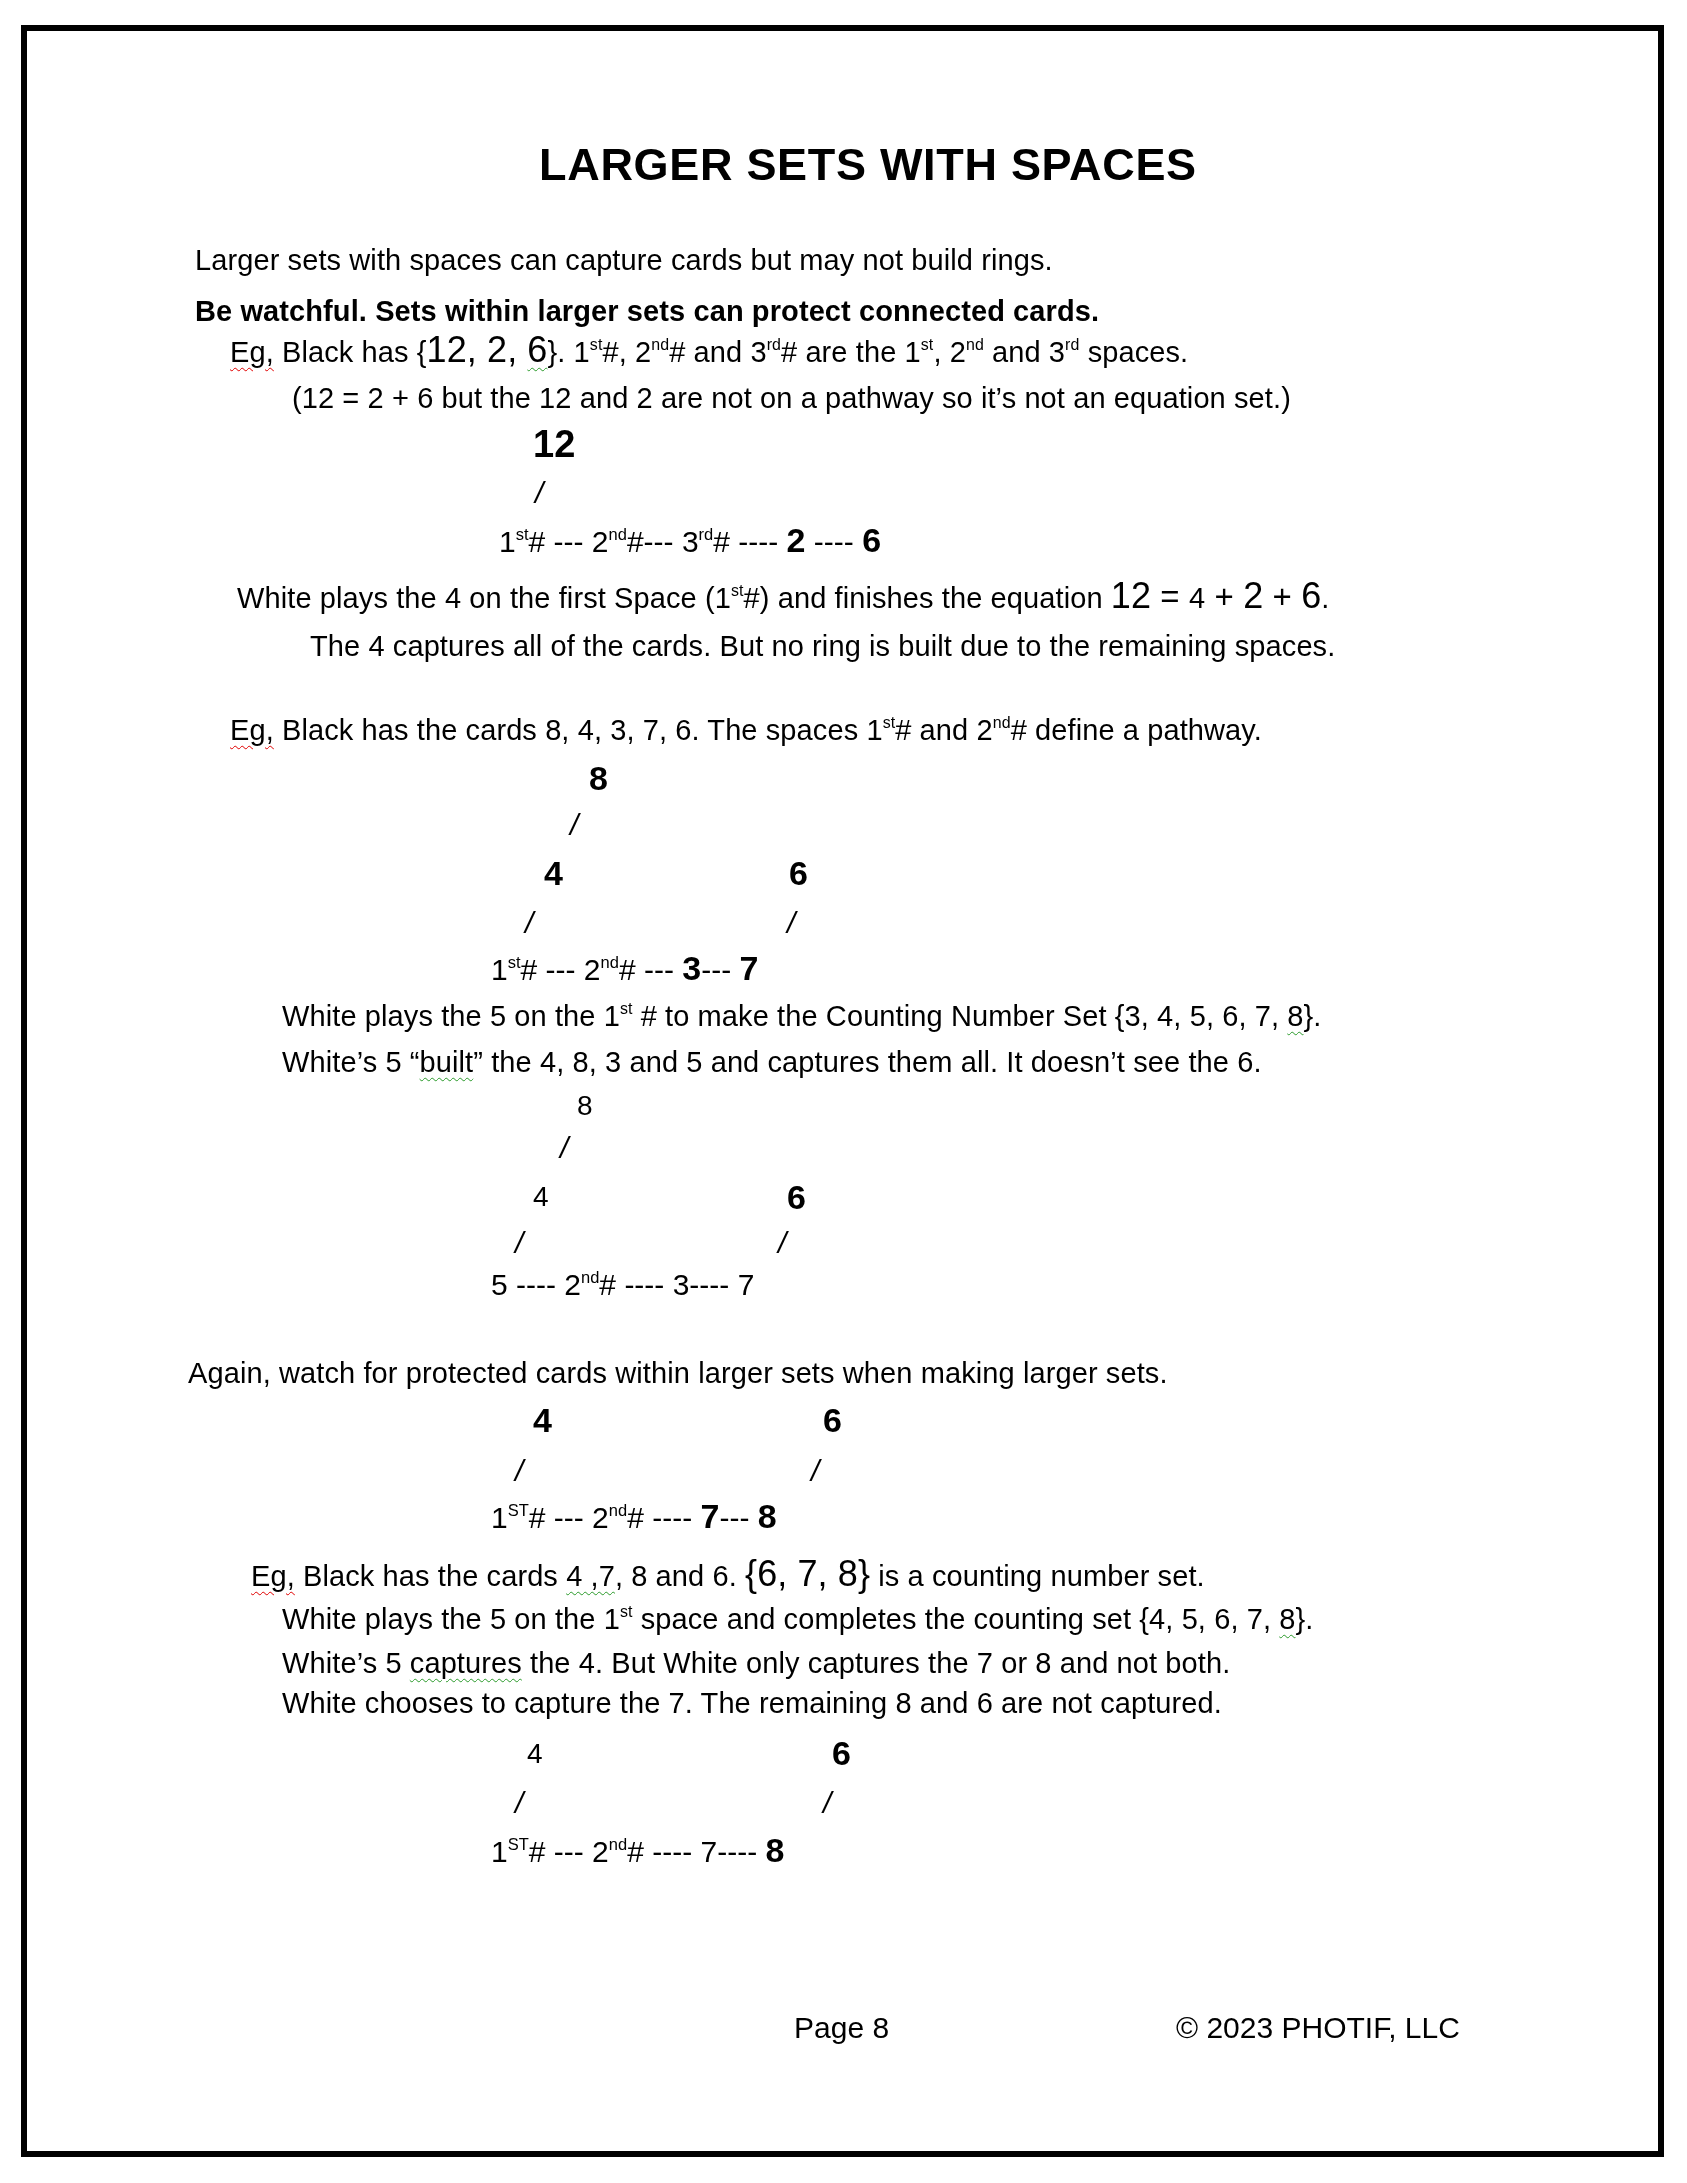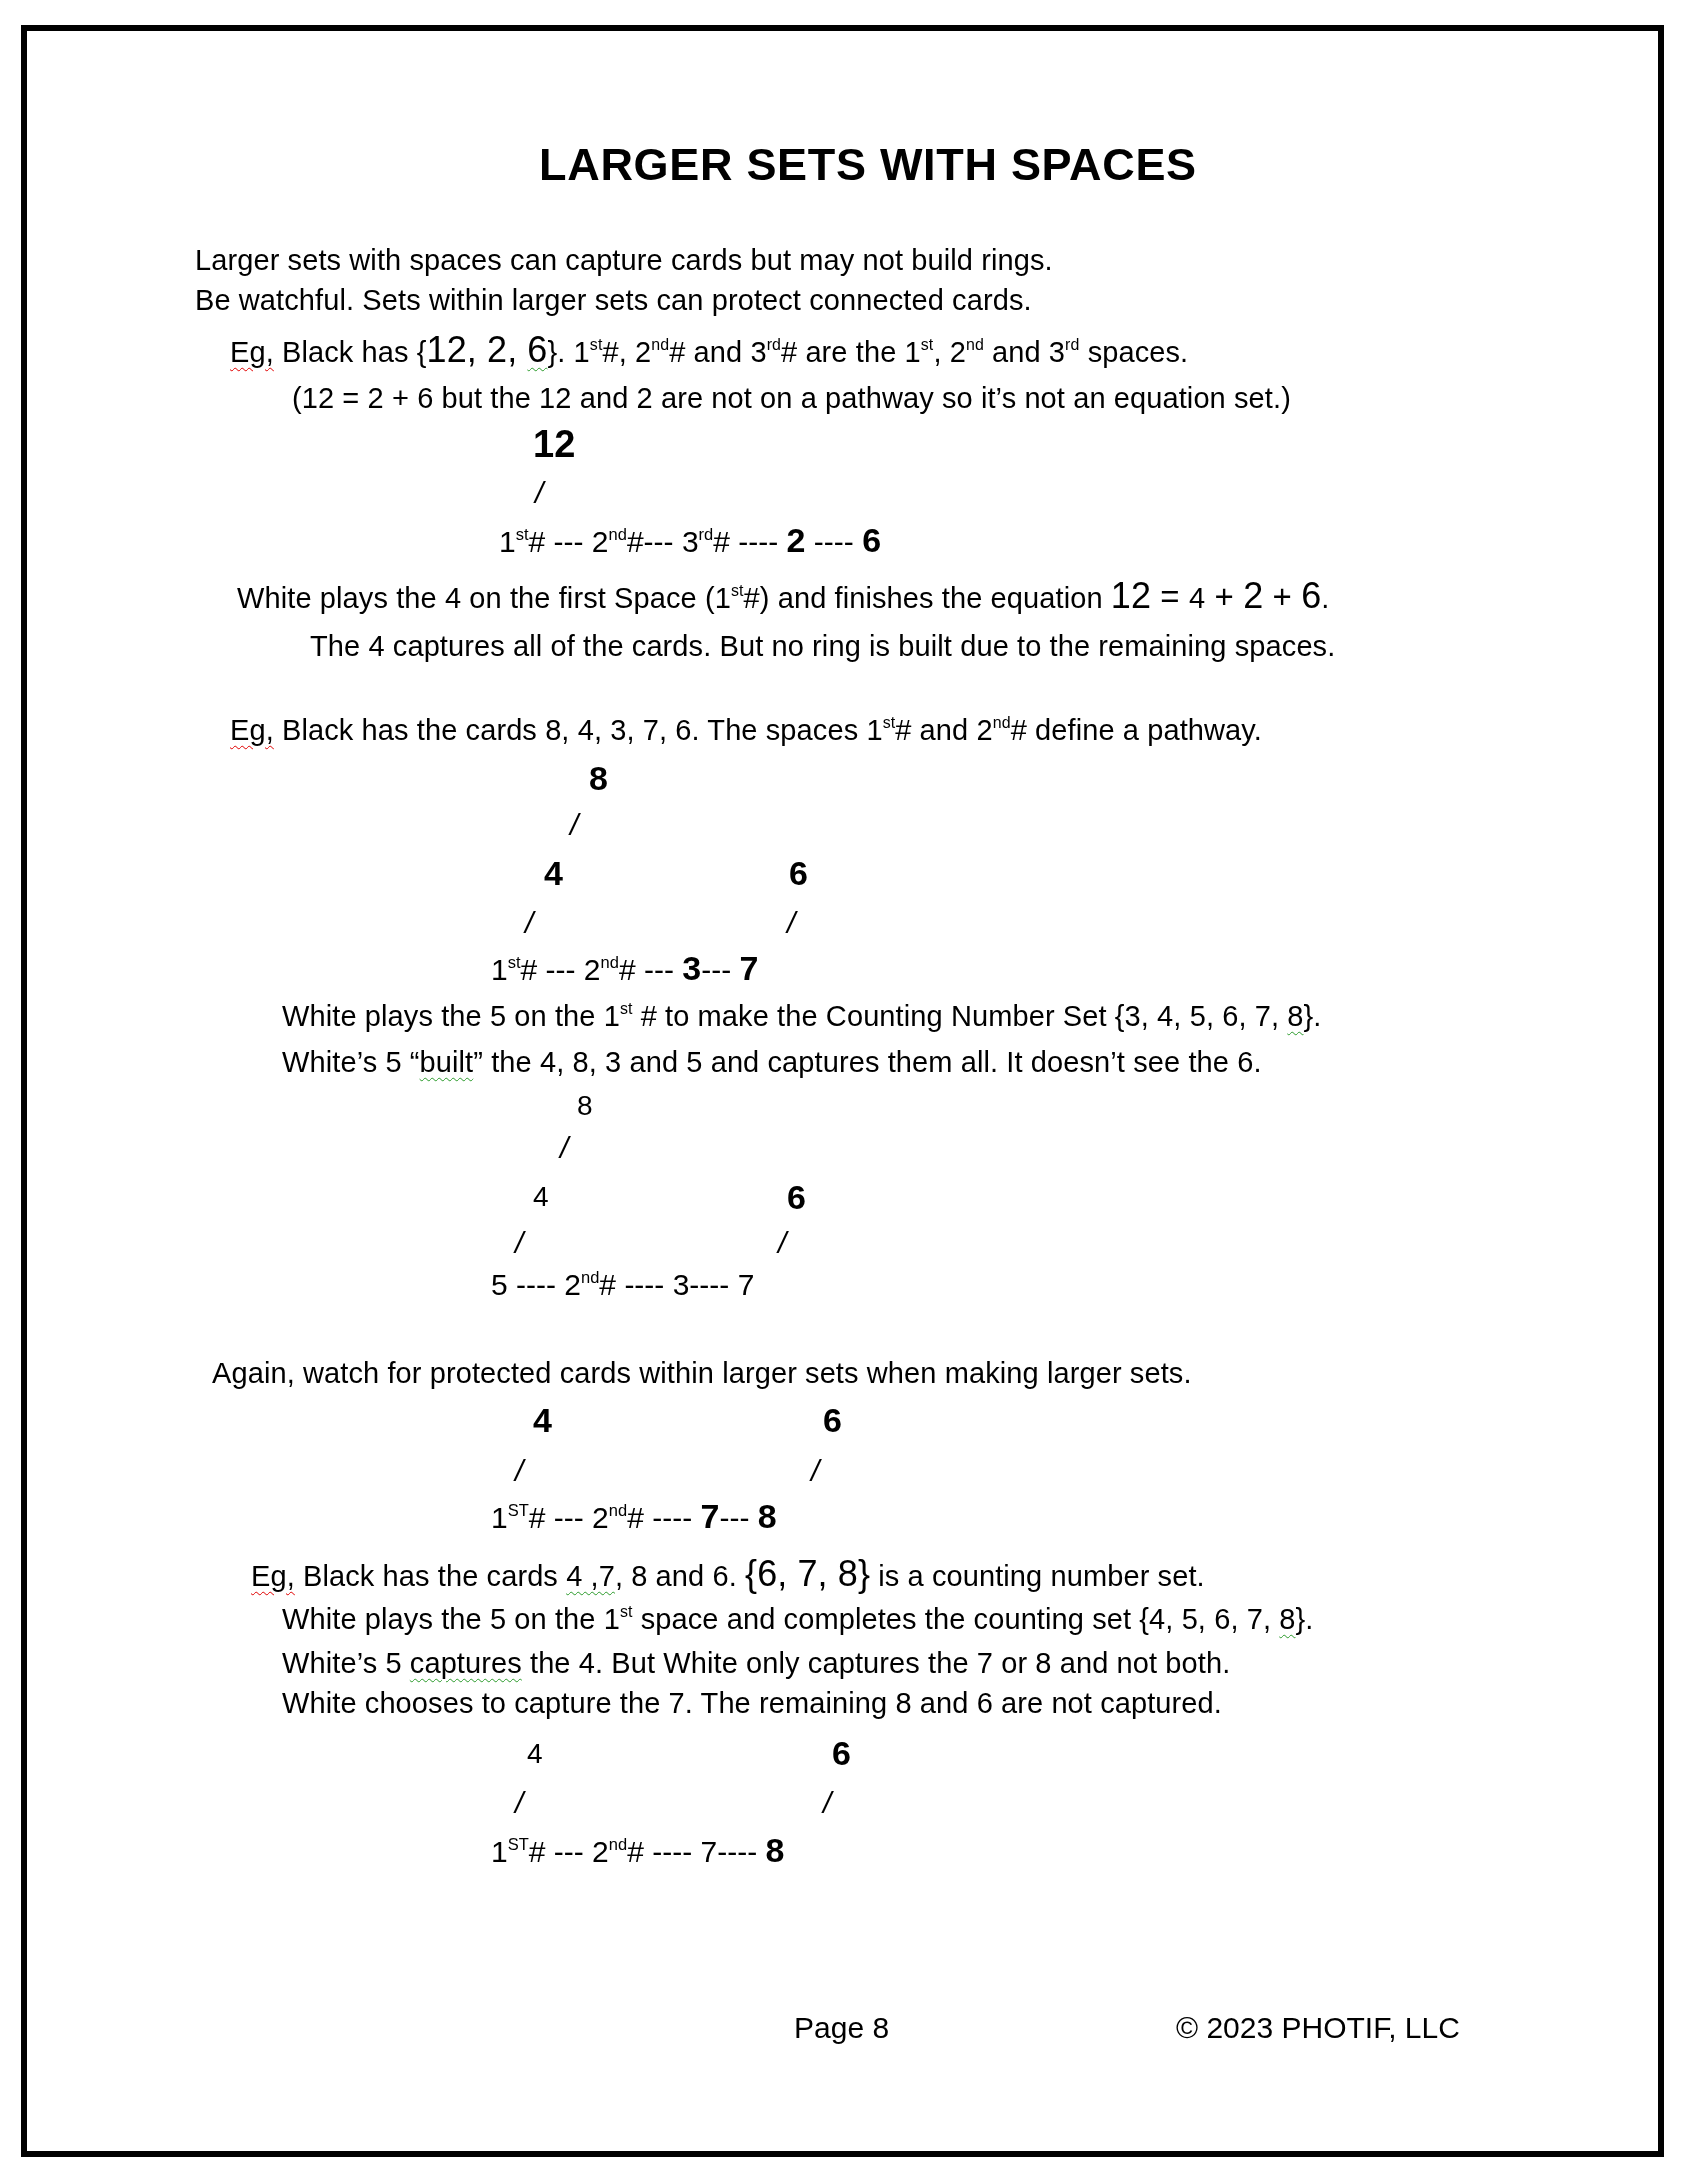--- a/index.html
+++ b/index.html
@@ -22,21 +22,21 @@
   .footer { font-size:30px; }
 </style>
 </head>
 <body>
 
 <div class="frame"></div>
 
 <div class="t title" style="left:539px; top:142px;">LARGER SETS WITH SPACES</div>
 
 <div class="t body" style="left:195px; top:246px;">Larger sets with spaces can capture cards but may not build rings.</div>
-<div class="t body" style="left:195px; top:286px;">Be watchful.  Sets within larger sets can protect connected cards.</div>
+<div class="t body" style="left:195px; top:297px;font-weight:bold;">Be watchful.  Sets within larger sets can protect connected cards.</div>
 
 <div class="t body" style="left:230px; top:332px;">
   <span class="sq-red">Eg,</span><span> Black has {</span><span class="b" style="font-size:36px;">12, 2, </span><span class="b sq-green" style="font-size:36px;">6</span><span>}.  1</span><sup>st</sup><span>#, 2</span><sup>nd</sup><span># and 3</span><sup>rd</sup><span># are the 1</span><sup>st</sup><span>, 2</span><sup>nd</sup><span> and 3</span><sup>rd</sup><span> spaces.</span>
 </div>
 <div class="t body" style="left:292px; top:384px;">(12 = 2 + 6 but the  12 and 2 are not on a pathway so it’s not an equation set.)</div>
 
 <div class="t big" style="left:533px; top:425px;">12</div>
 <div class="t slash" style="left:535px; top:478px;">/</div>
 <div class="t dg" style="left:499px; top:523px;">
   <span>1</span><sup>st</sup><span># --- 2</span><sup>nd</sup><span>#--- 3</span><sup>rd</sup><span># ---- </span><span class="med">2</span><span> ---- </span><span class="med">6</span>
@@ -71,21 +71,21 @@
 <div class="t sm" style="left:577px; top:1092px;">8</div>
 <div class="t slash" style="left:560px; top:1133px;">/</div>
 <div class="t sm" style="left:533px; top:1183px;">4</div>
 <div class="t med" style="left:787px; top:1180px;">6</div>
 <div class="t slash" style="left:515px; top:1228px;">/</div>
 <div class="t slash" style="left:778px; top:1228px;">/</div>
 <div class="t dg" style="left:491px; top:1270px;">
   <span>5 ---- 2</span><sup>nd</sup><span># ---- 3---- 7</span>
 </div>
 
-<div class="t body" style="left:212px; top:1359px;">Again, watch for protected cards within larger sets when making larger sets.</div>
+<div class="t body" style="left:188px; top:1359px;">Again, watch for protected cards within larger sets when making larger sets.</div>
 
 <div class="t med" style="left:533px; top:1403px;">4</div>
 <div class="t med" style="left:823px; top:1403px;">6</div>
 <div class="t slash" style="left:515px; top:1456px;">/</div>
 <div class="t slash" style="left:811px; top:1456px;">/</div>
 <div class="t dg" style="left:491px; top:1499px;">
   <span>1</span><sup>ST</sup><span># --- 2</span><sup>nd</sup><span># ---- </span><span class="med">7</span><span>--- </span><span class="med">8</span>
 </div>
 
 <div class="t body" style="left:230px; top:1556px;margin-left:21px;">

